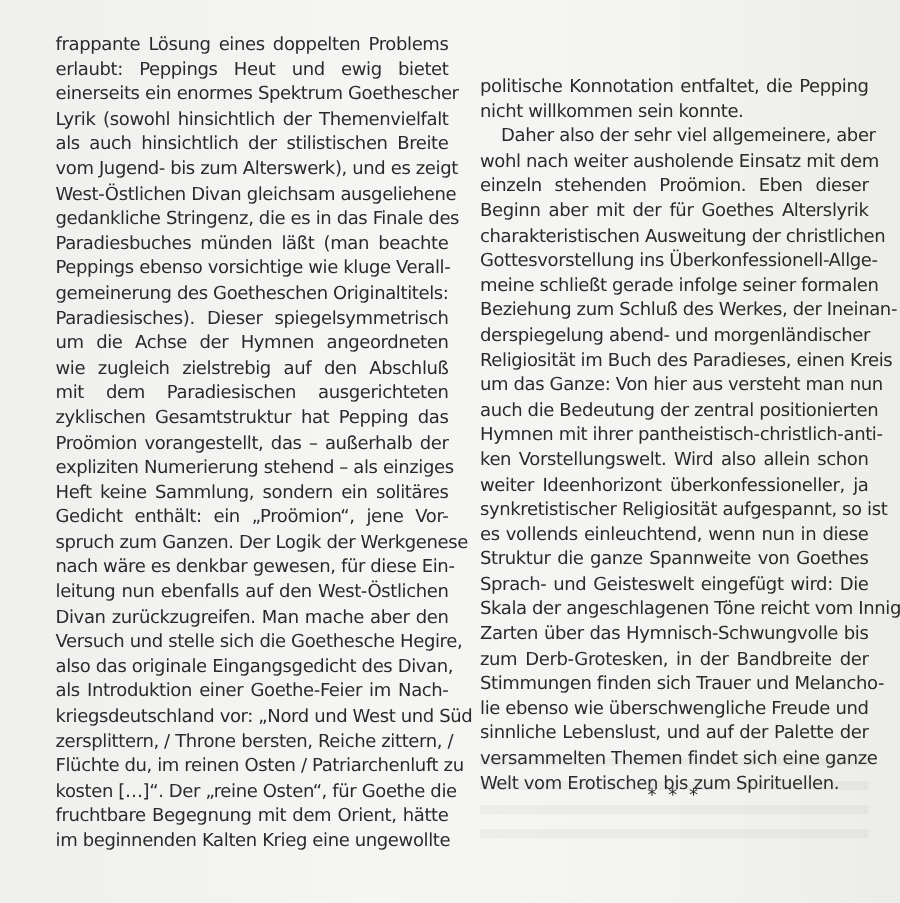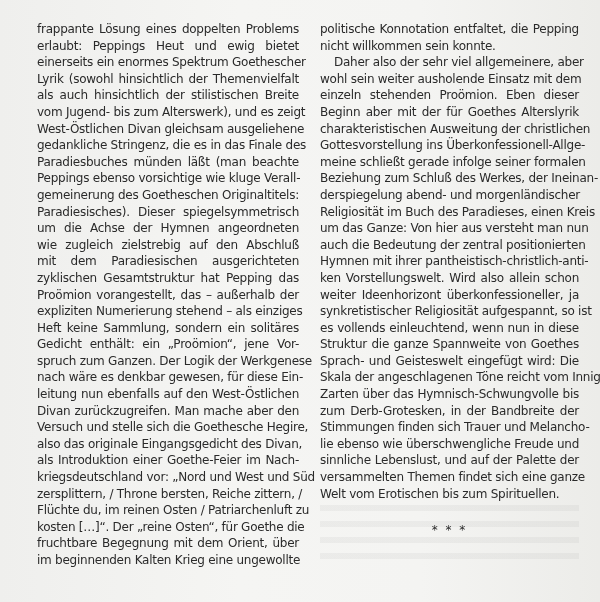--- a/index.html
+++ b/index.html
@@ -16,21 +16,21 @@
   }
   .col {
     position: absolute;
     top: 21px;
     width: 262px;
     font-size: 12px;
     line-height: 16.6px;
     letter-spacing: -0.25px;
   }
   .col.left { left: 37px; }
-  .col.right { left: 320px; width: 259px; }
+  .col.right { left: 320px; width: 259px; margin-top: 28px; }
   .line {
     display: block;
     white-space: nowrap;
     text-align: justify;
     text-align-last: justify;
     height: 16.6px;
   }
   .line.last { text-align-last: left; }
   .line.indent { padding-left: 14px; }
   .it { }
@@ -77,28 +77,28 @@
       <span class="line"><span>nach wäre es denkbar gewesen, für diese Ein-</span></span>
       <span class="line"><span>leitung nun ebenfalls auf den </span><span class="it">West-Östlichen</span></span>
       <span class="line"><span class="it">Divan</span><span> zurückzugreifen. Man mache aber den</span></span>
       <span class="line"><span>Versuch und stelle sich die Goethesche </span><span class="it">Hegire</span><span>,</span></span>
       <span class="line"><span>also das originale Eingangsgedicht des </span><span class="it">Divan</span><span>,</span></span>
       <span class="line"><span>als Introduktion einer Goethe-Feier im Nach-</span></span>
       <span class="line"><span>kriegsdeutschland vor: „Nord und West und Süd</span></span>
       <span class="line"><span>zersplittern, / Throne bersten, Reiche zittern, /</span></span>
       <span class="line"><span>Flüchte du, im reinen Osten / Patriarchenluft zu</span></span>
       <span class="line"><span>kosten […]“. Der „reine Osten“, für Goethe die</span></span>
-      <span class="line"><span>fruchtbare Begegnung mit dem Orient, über</span></span>
+      <span class="line"><span>fruchtbare Begegnung mit dem Orient, hätte</span></span>
       <span class="line"><span>im beginnenden Kalten Krieg eine ungewollte</span></span>
     </div>
   <div class="col right">
       <span class="line"><span>politische Konnotation entfaltet, die Pepping</span></span>
       <span class="line last"><span>nicht willkommen sein konnte.</span></span>
       <span class="line indent"><span>Daher also der sehr viel allgemeinere, aber</span></span>
-      <span class="line"><span>wohl sein weiter ausholende Einsatz mit dem</span></span>
+      <span class="line"><span>wohl nach weiter ausholende Einsatz mit dem</span></span>
       <span class="line"><span>einzeln stehenden </span><span class="it">Proömion</span><span>. Eben dieser</span></span>
       <span class="line"><span>Beginn aber mit der für Goethes Alterslyrik</span></span>
       <span class="line"><span>charakteristischen Ausweitung der christlichen</span></span>
       <span class="line"><span>Gottesvorstellung ins Überkonfessionell-Allge-</span></span>
       <span class="line"><span>meine schließt gerade infolge seiner formalen</span></span>
       <span class="line"><span>Beziehung zum Schluß des Werkes, der Ineinan-</span></span>
       <span class="line"><span>derspiegelung abend- und morgenländischer</span></span>
       <span class="line"><span>Religiosität im </span><span class="it">Buch des Paradieses</span><span>, einen Kreis</span></span>
       <span class="line"><span>um das Ganze: Von hier aus versteht man nun</span></span>
       <span class="line"><span>auch die Bedeutung der zentral positionierten</span></span>

